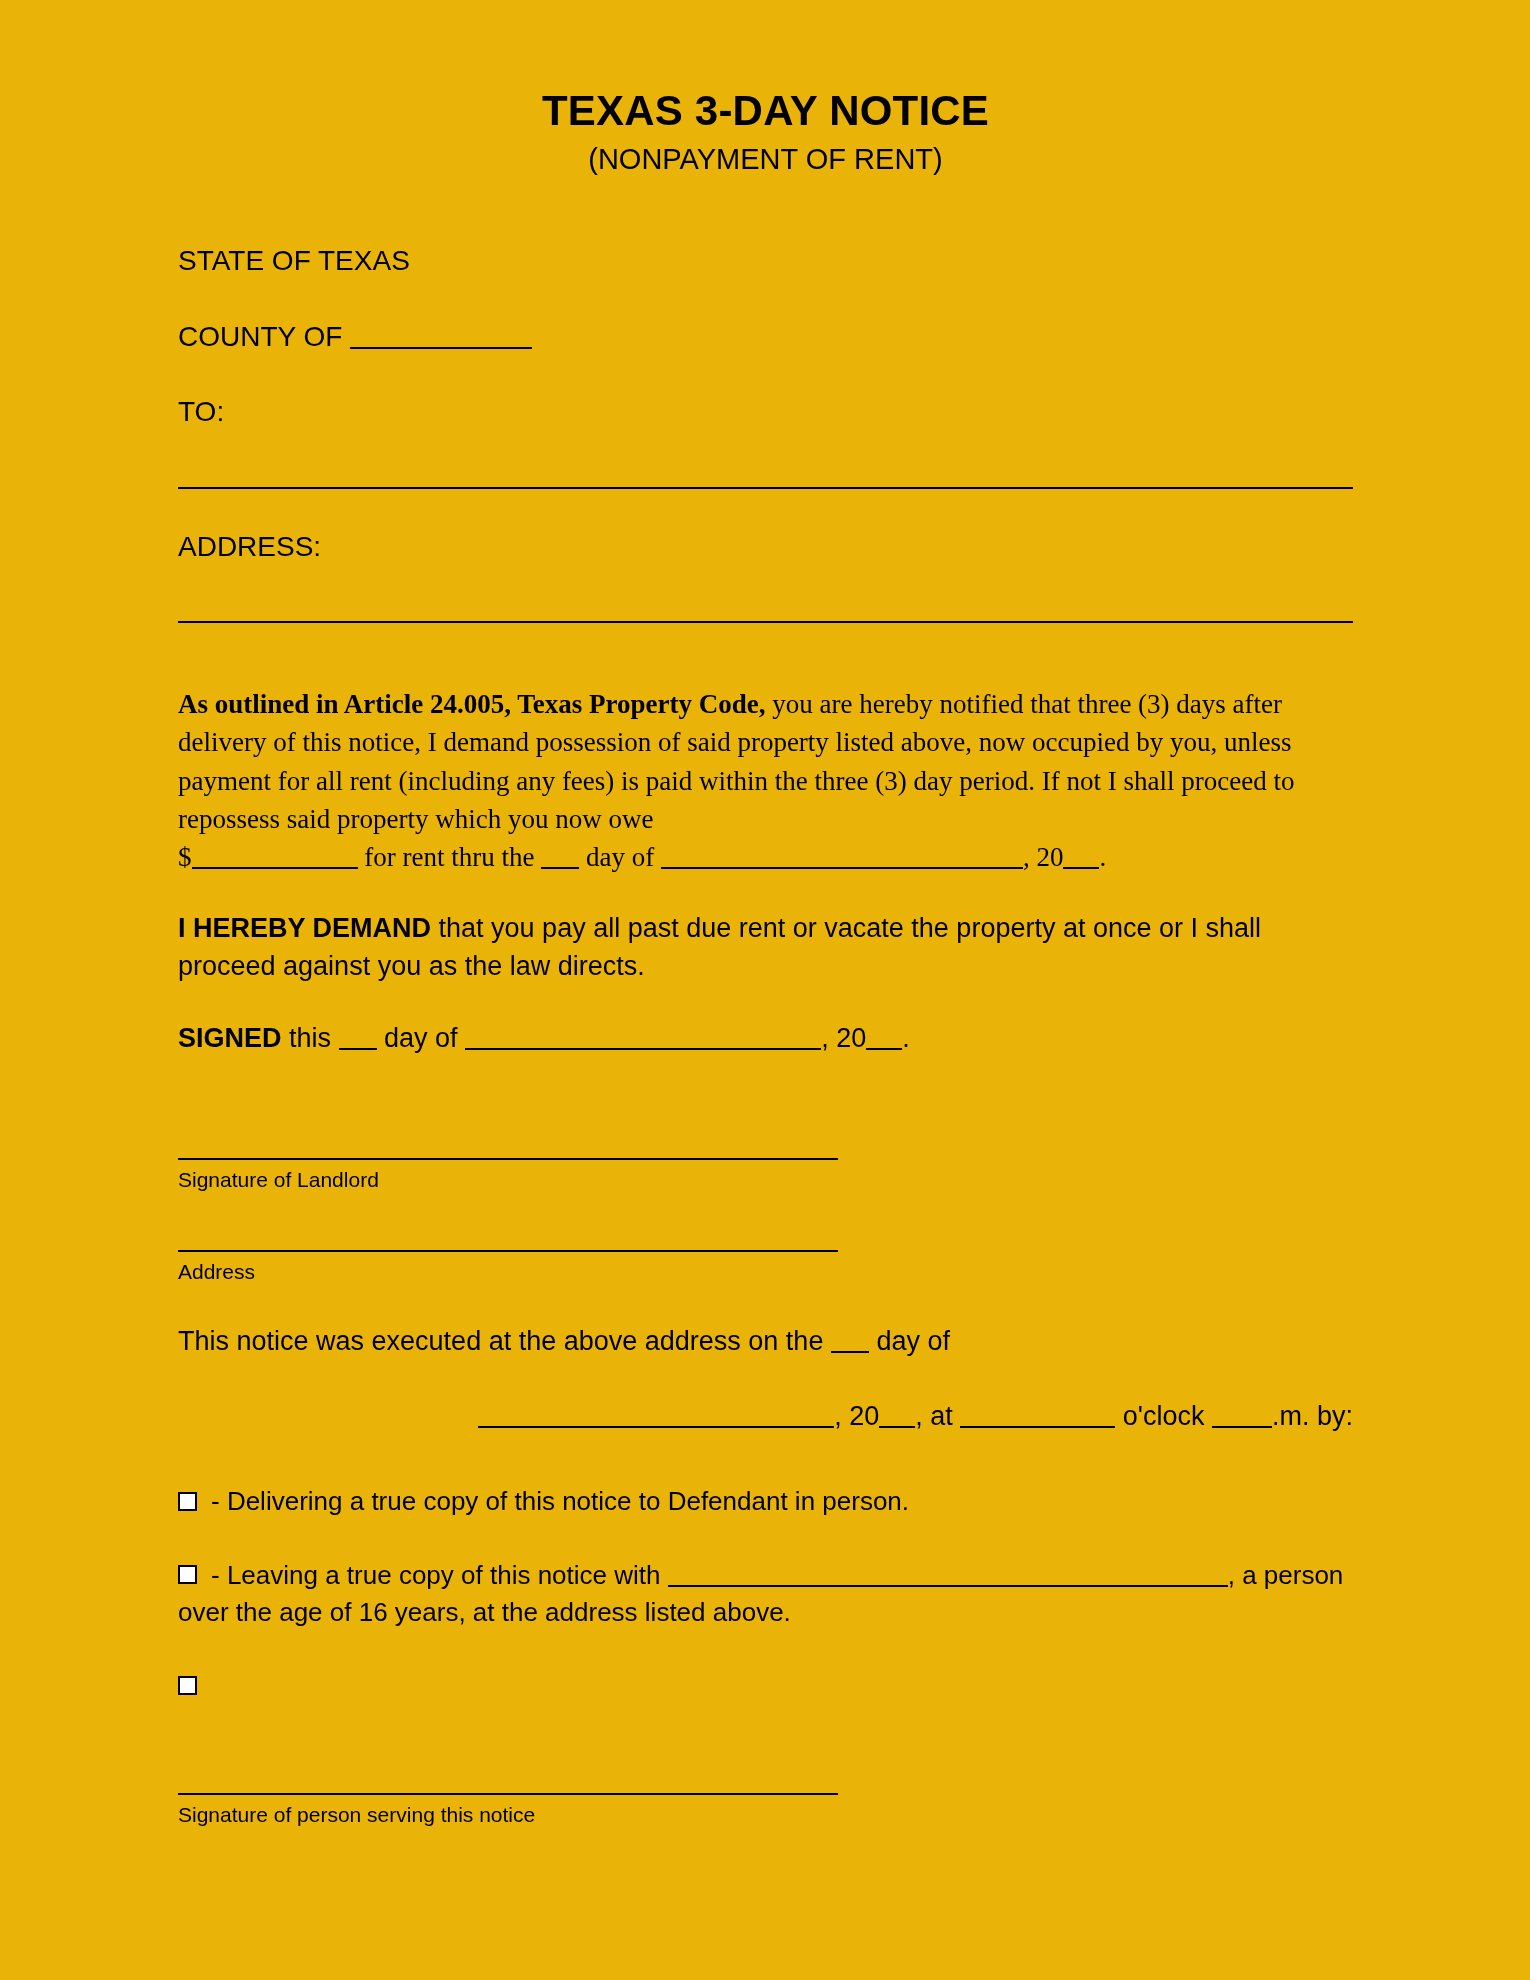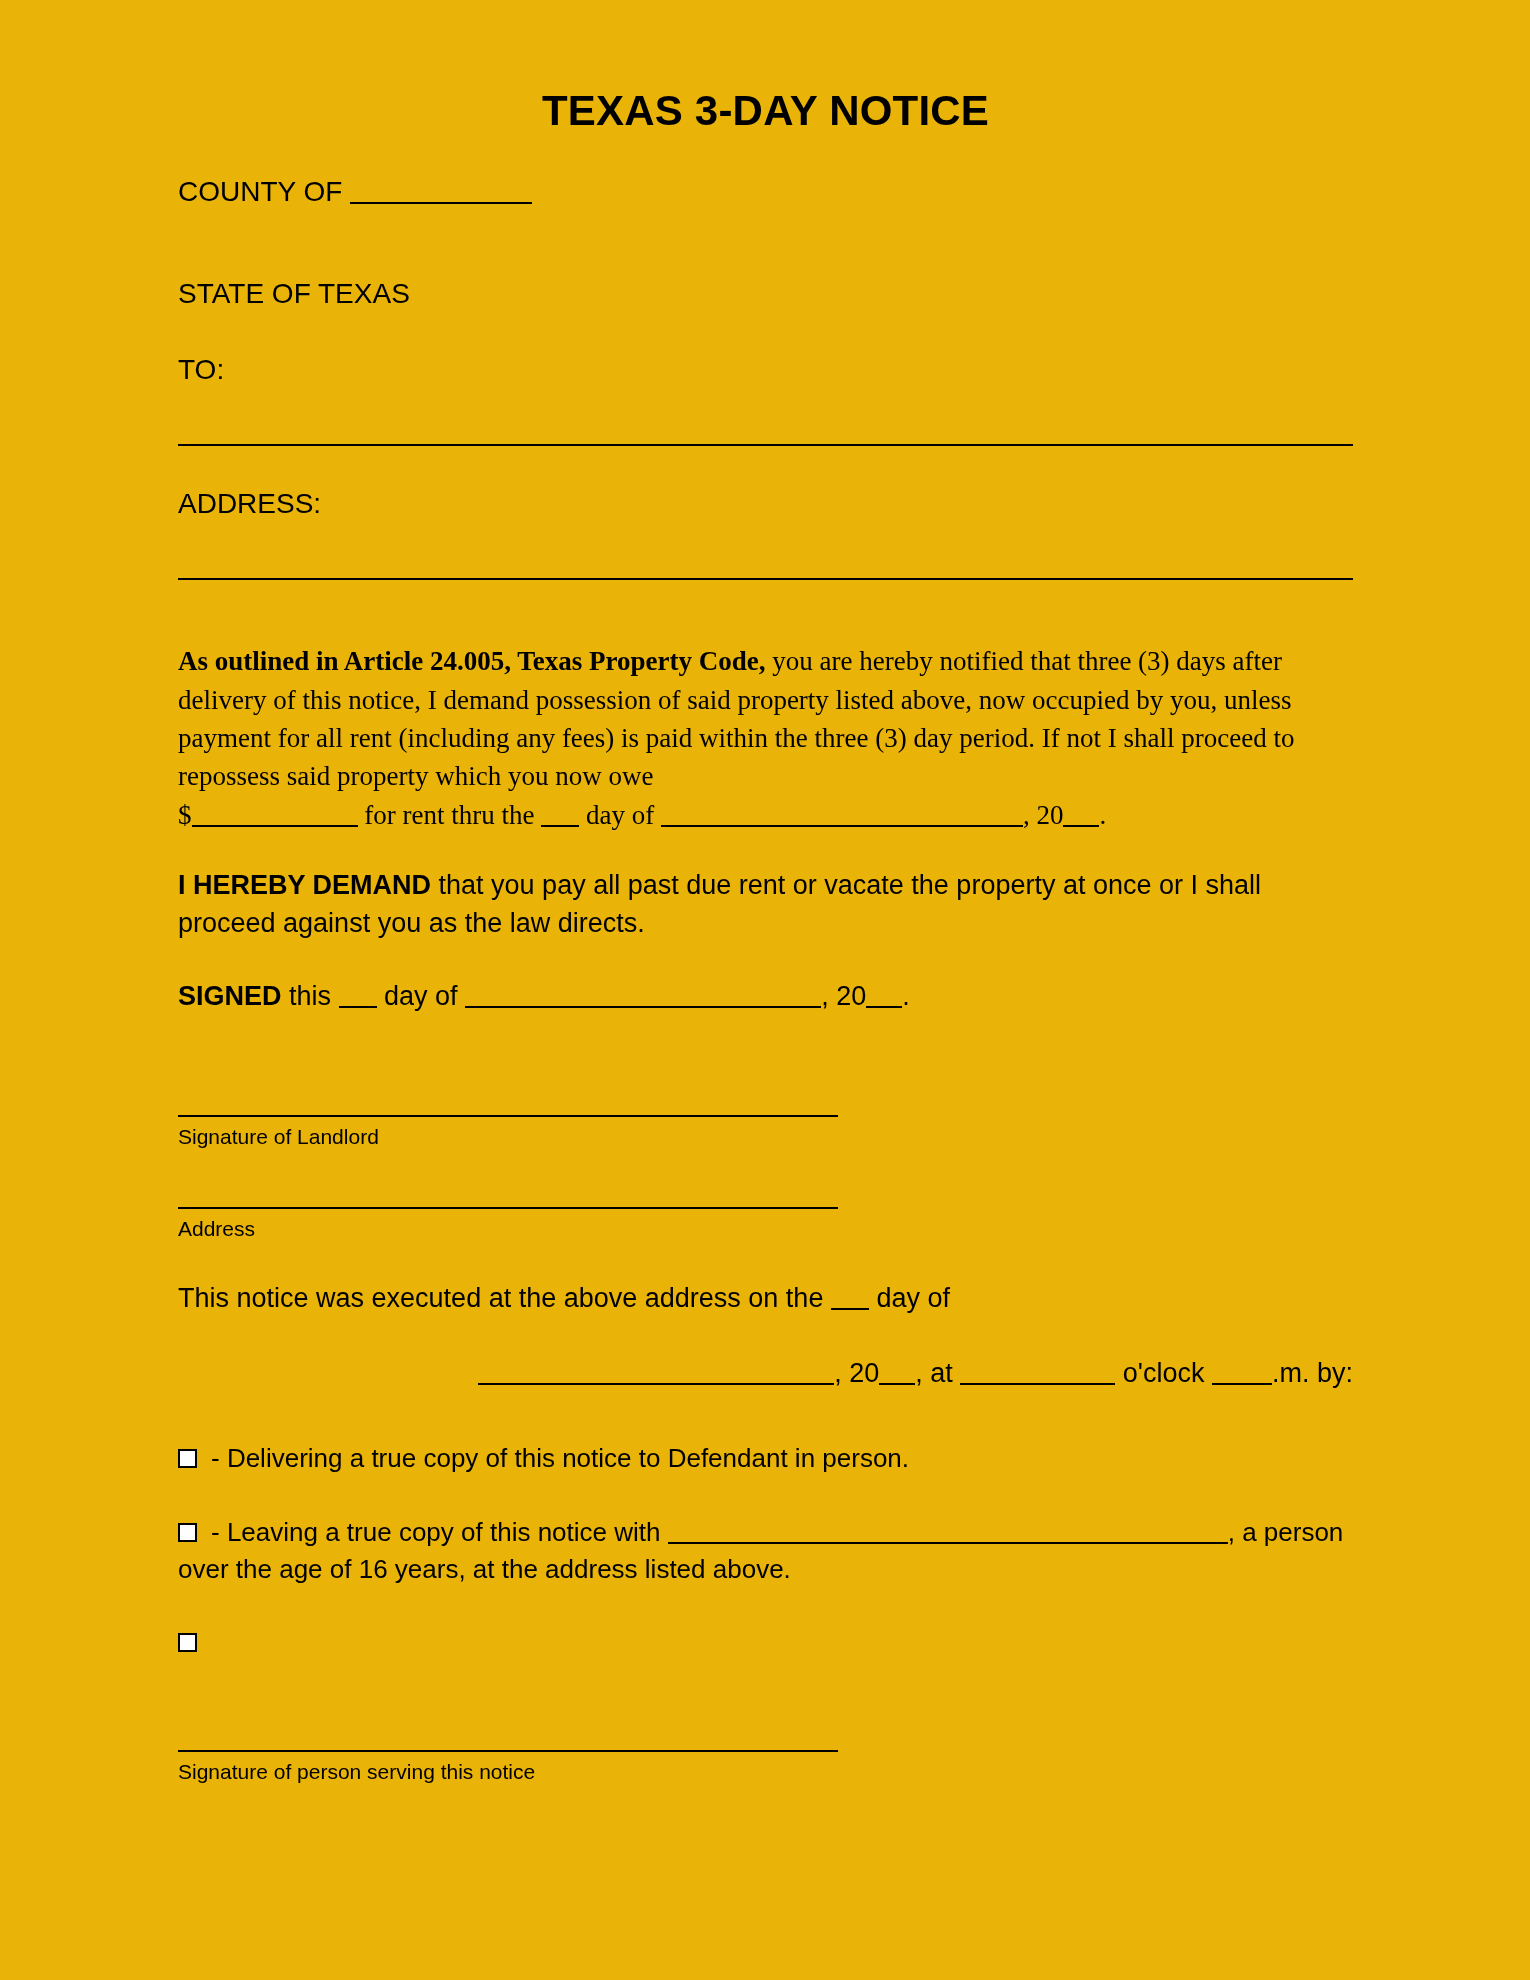--- a/index.html
+++ b/index.html
@@ -138,27 +138,28 @@
   }
 </style>
 </head>
 <body>
 
 <div class="page">
   <div class="content">
 
     <div class="title-block">
       <div class="doc-title">TEXAS 3-DAY NOTICE</div>
-    </div>
+      <div class="doc-subtitle">(NONPAYMENT OF RENT)</div>
+    </div>
+
+    <div class="caps-line mt-state">STATE OF TEXAS</div>
 
     <div class="caps-line mt-county">
       <span>COUNTY OF</span><span>&nbsp;</span><span class="blank blank-county"></span>
     </div>
-
-    <div class="caps-line mt-state">STATE OF TEXAS</div>
 
     <div class="caps-line mt-to">TO:</div>
     <div class="rule-full rule-to"></div>
 
     <div class="caps-line mt-address">ADDRESS:</div>
     <div class="rule-full rule-address"></div>
 
     <div class="para mt-para1">
       <span class="bold">As outlined in Article 24.005, Texas Property Code,</span><span> you are hereby notified that three (3) days after delivery of this notice, I demand possession of said property listed above, now occupied by you, unless payment for all rent (including any fees) is paid within the three (3) day period. If not I shall proceed to repossess said property which you now owe</span>
       <br>

